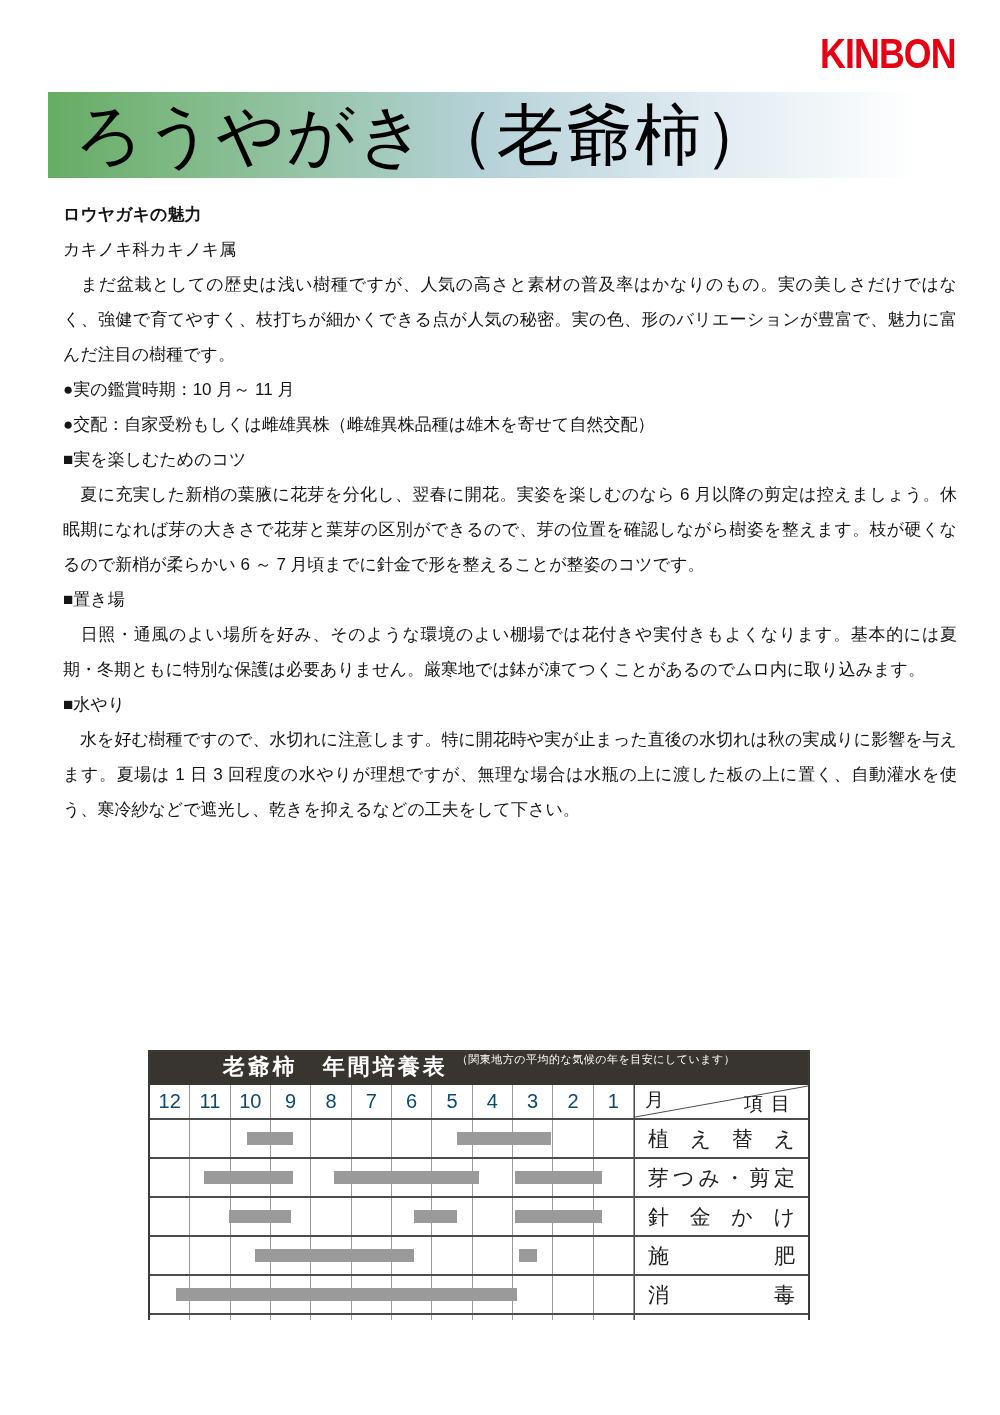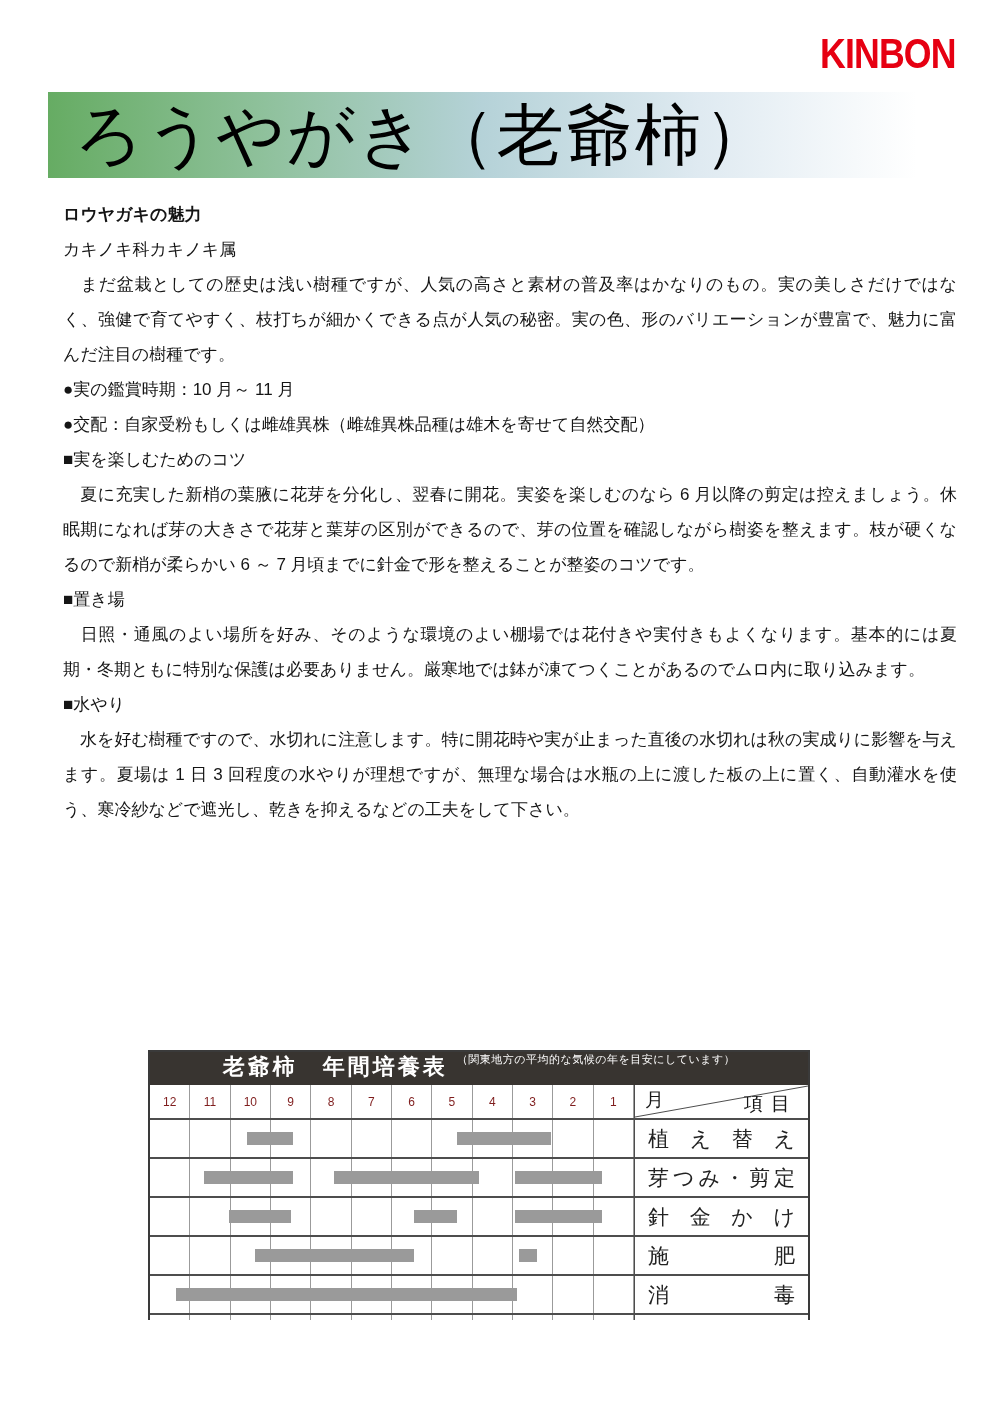--- a/index.html
+++ b/index.html
@@ -24,21 +24,21 @@
   .gap-top-sm{margin-top:16px;}
   .gap-top-md{margin-top:24px;}
 
   
   .gtable{position:absolute;left:148px;top:1050px;width:662px;border:2px solid #3a3a3a;box-sizing:border-box;background:#fff;}
   .gt-header{height:33px;background:#383430;color:#fff;display:flex;align-items:flex-start;justify-content:center;gap:9px;}
   .gt-title{font-family:"Liberation Serif","DejaVu Serif",serif;font-weight:bold;font-size:22px;letter-spacing:3px;}
   .gt-note{font-size:11px;letter-spacing:.5px;}
   .month-row{display:flex;height:33px;border-bottom:2px solid #4d4d4d;}
   .month-cell{flex:1;border-right:1px solid #9b9b9b;display:flex;align-items:center;justify-content:center;
-              font-size:12px;color:#7f1d1d;}
+              font-size:20px;color:#0c4a6e;}
   .corner-cell{width:174px;box-sizing:border-box;position:relative;border-left:1px solid #4d4d4d;}
   .corner-cell svg{position:absolute;left:0;top:0;width:100%;height:100%;}
   .corner-top{position:absolute;left:10px;top:2px;font-size:19px;}
   .corner-bottom{position:absolute;right:10px;bottom:1px;font-size:19px;letter-spacing:8px;}
   .drow{display:flex;height:37px;border-bottom:2px solid #4d4d4d;}
   .drow:last-child{border-bottom:none;}
   .row-months{flex:1;position:relative;display:flex;}
   .mcell{flex:1;border-right:1px solid #9b9b9b;}
   .bar{position:absolute;top:50%;margin-top:-6.5px;height:13px;background:#9a9a9a;}
   .row-label{width:174px;box-sizing:border-box;border-left:1px solid #4d4d4d;display:flex;

